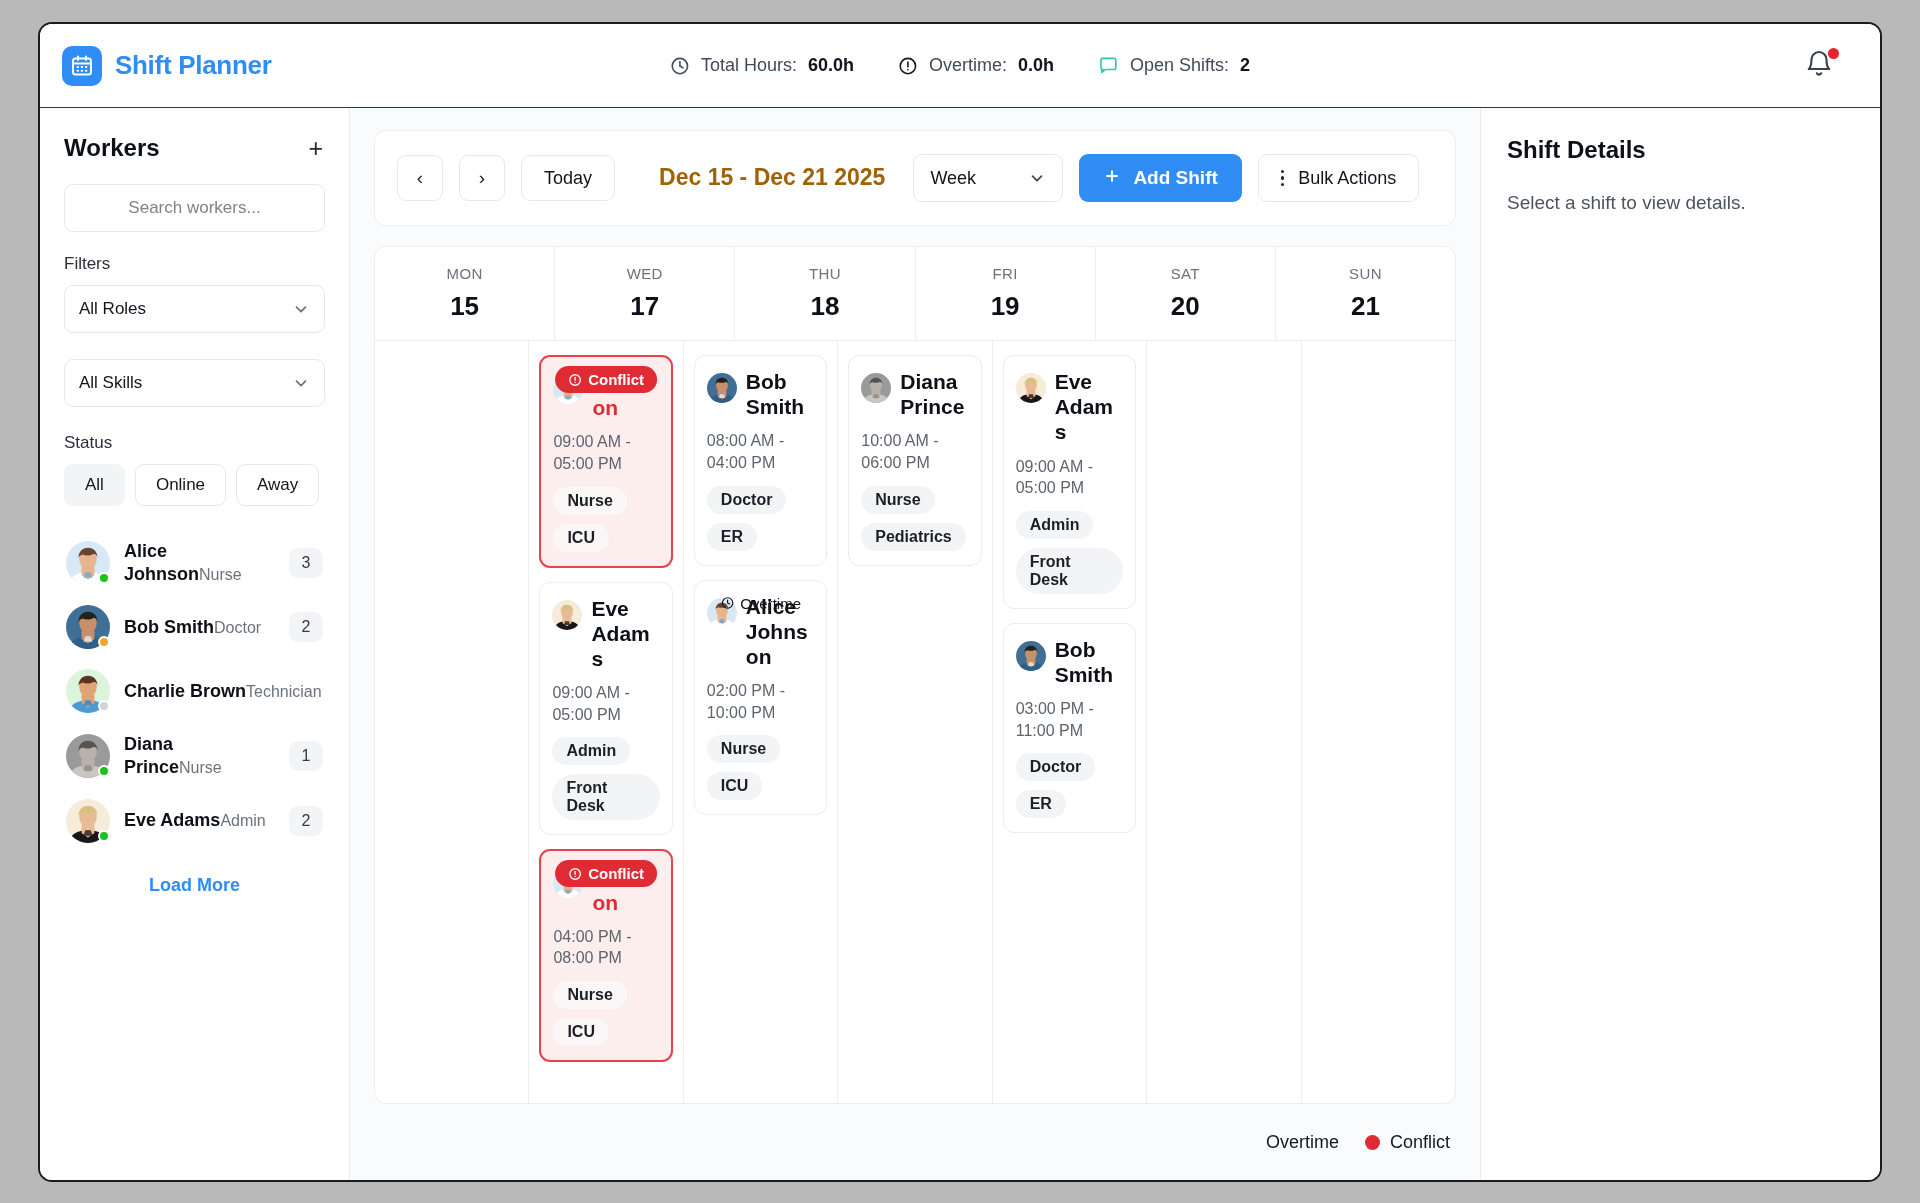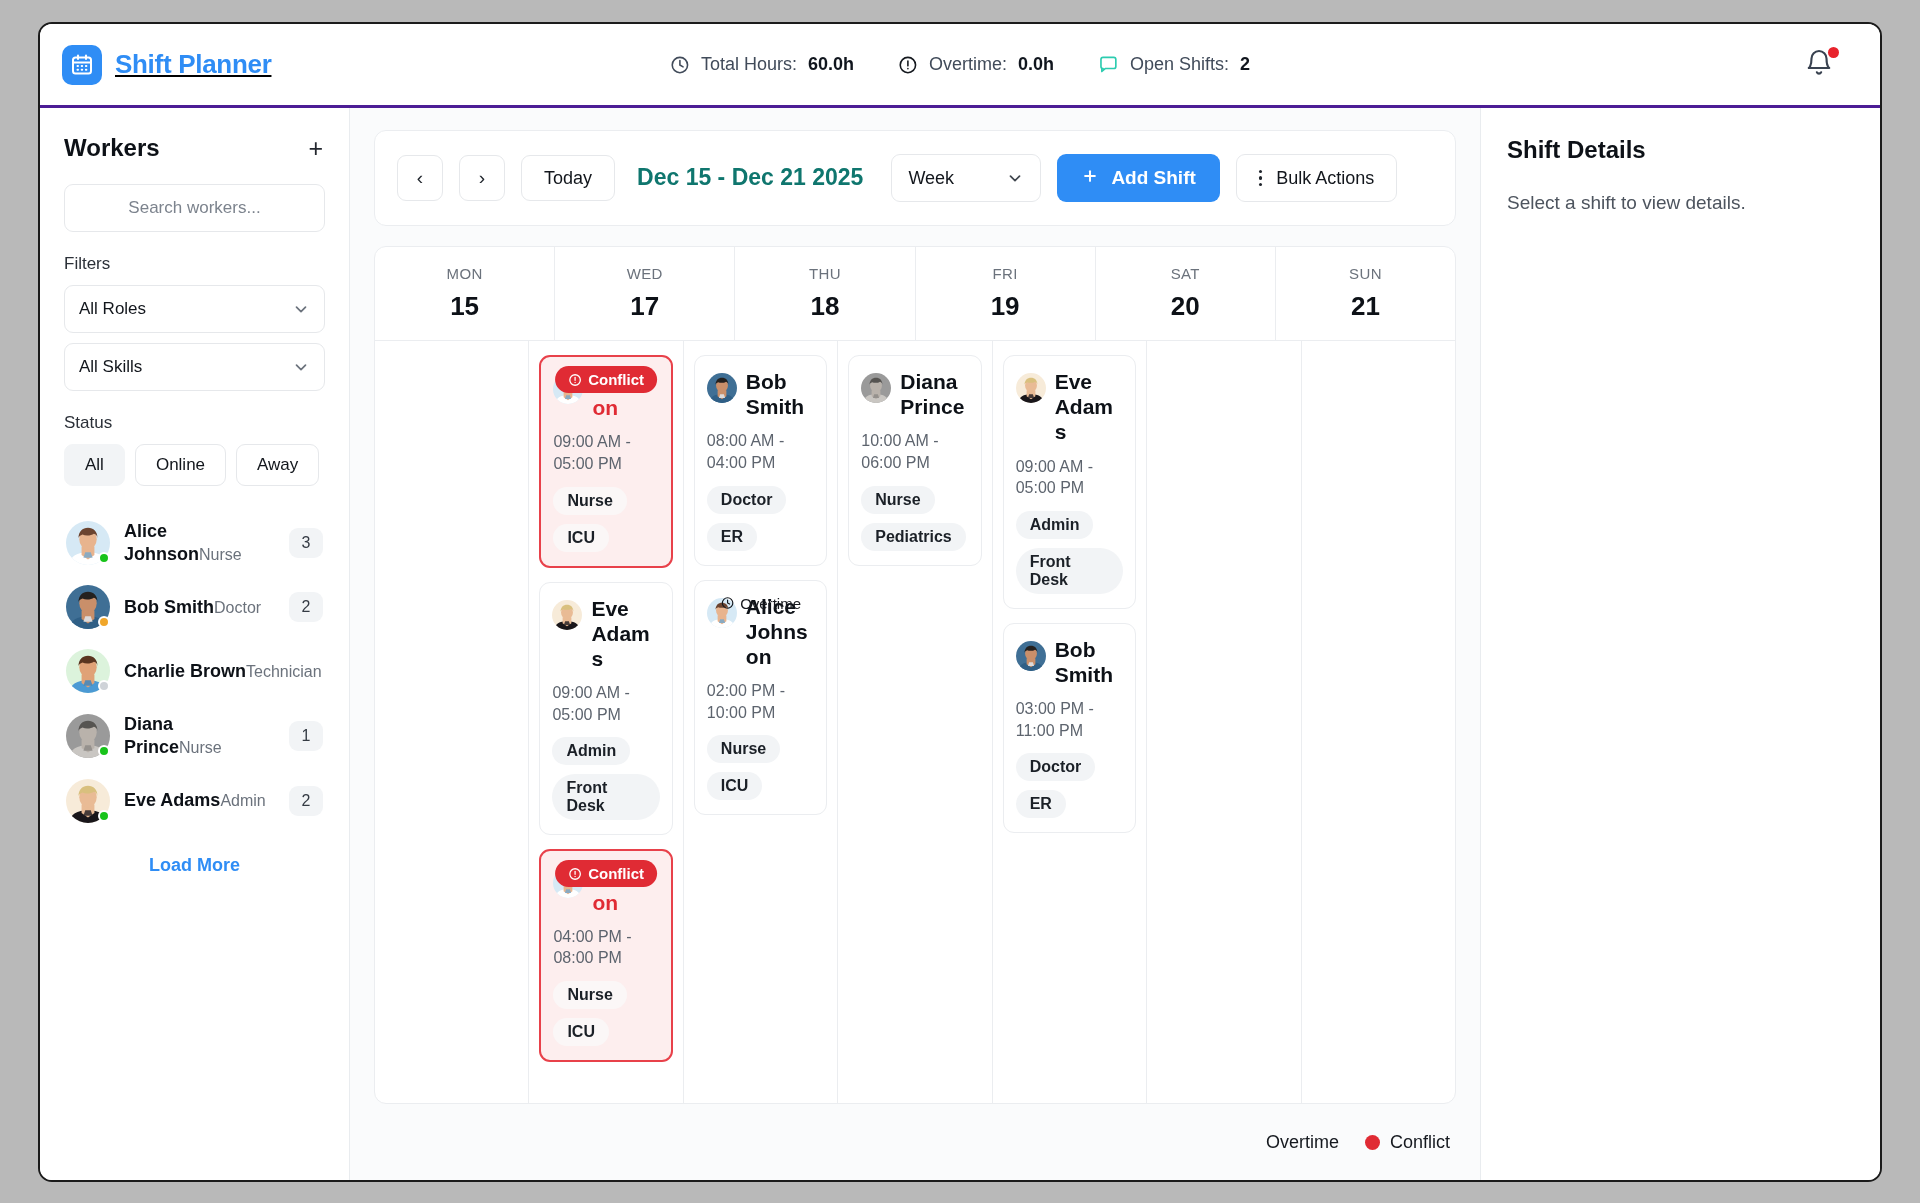--- a/index.html
+++ b/index.html
@@ -19,27 +19,26 @@
     border: 2px solid #1b1b1b;
     overflow: hidden;
     display: flex;
     flex-direction: column;
   }
 
   
   #topbar {
     height: 84px;
     flex: 0 0 84px;
-    border-bottom: 3px solid #4c1d95;
+    border-bottom: 1px solid #4c1d95;
     display: flex;
     align-items: center;
     padding: 0 42px 0 22px;
     position: relative;
     background: #fff;
-    text-decoration: underline;
   }
   .brand { display: flex; align-items: center; gap: 13px; }
   .brand-logo {
     width: 40px; height: 40px; border-radius: 10px;
     background: #2f8df5; display: flex; align-items: center; justify-content: center;
   }
   .brand-name {
     font-size: 26px; font-weight: 700; color: #2f8df5; letter-spacing: -0.3px;
   }
   #stats {
@@ -82,21 +81,21 @@
   .search-box::placeholder { color: #7c838d; opacity: 1; }
   .filters-label, .status-label {
     font-size: 17px; color: #2b3038; font-weight: 400;
     margin: 22px 0 11px 0;
   }
   .select {
     width: 100%; height: 48px;
     border: 1px solid #e6e8eb; border-radius: 9px; background: #fff;
     display: flex; align-items: center; padding: 0 14px;
     font-size: 17px; color: #12161c; cursor: pointer;
-    margin-bottom: 10px;
+    margin-bottom: 26px;
   }
   .select span:first-child { flex: 1; }
   .chev { color: #6c737d; display: flex; }
   .status-row { display: flex; gap: 10px; margin-bottom: 24px; }
   .chip-btn {
     height: 42px; padding: 0 20px;
     border: 1px solid #e6e8eb; border-radius: 9px; background: #fff;
     font-size: 17px; color: #12161c; cursor: pointer; font-family: inherit;
     display: flex; align-items: center;
   }
@@ -146,22 +145,22 @@
     width: 46px; height: 46px; border: 1px solid #e6e8eb; border-radius: 9px;
     background: #fff; display: flex; align-items: center; justify-content: center;
     cursor: pointer; color: #20252c; font-size: 19px; font-family: inherit;
   }
   .today-btn {
     height: 46px; padding: 0 22px; border: 1px solid #e6e8eb; border-radius: 9px;
     background: #fff; cursor: pointer; font-size: 18px; color: #12161c;
     font-family: inherit; display: flex; align-items: center;
   }
   #range-title {
-    font-size: 23px; font-weight: 700; color: #0f766e;
-    margin: 0 12px 0 6px; line-height: 1.28; max-width: 230px;
+    font-size: 23px; font-weight: 700; color: #a16207;
+    margin: 0 12px 0 28px; line-height: 1.28; max-width: 230px;
   }
   .view-select {
     height: 48px; width: 150px; border: 1px solid #e6e8eb; border-radius: 9px;
     background: #fff; display: flex; align-items: center; justify-content: space-between;
     padding: 0 16px; font-size: 18px; color: #12161c; cursor: pointer;
   }
   #add-shift {
     height: 48px; padding: 0 24px; background: #2f8df5; border: none; border-radius: 9px;
     color: #fff; font-size: 19px; font-weight: 700; cursor: pointer;
     display: flex; align-items: center; gap: 12px; font-family: inherit;

